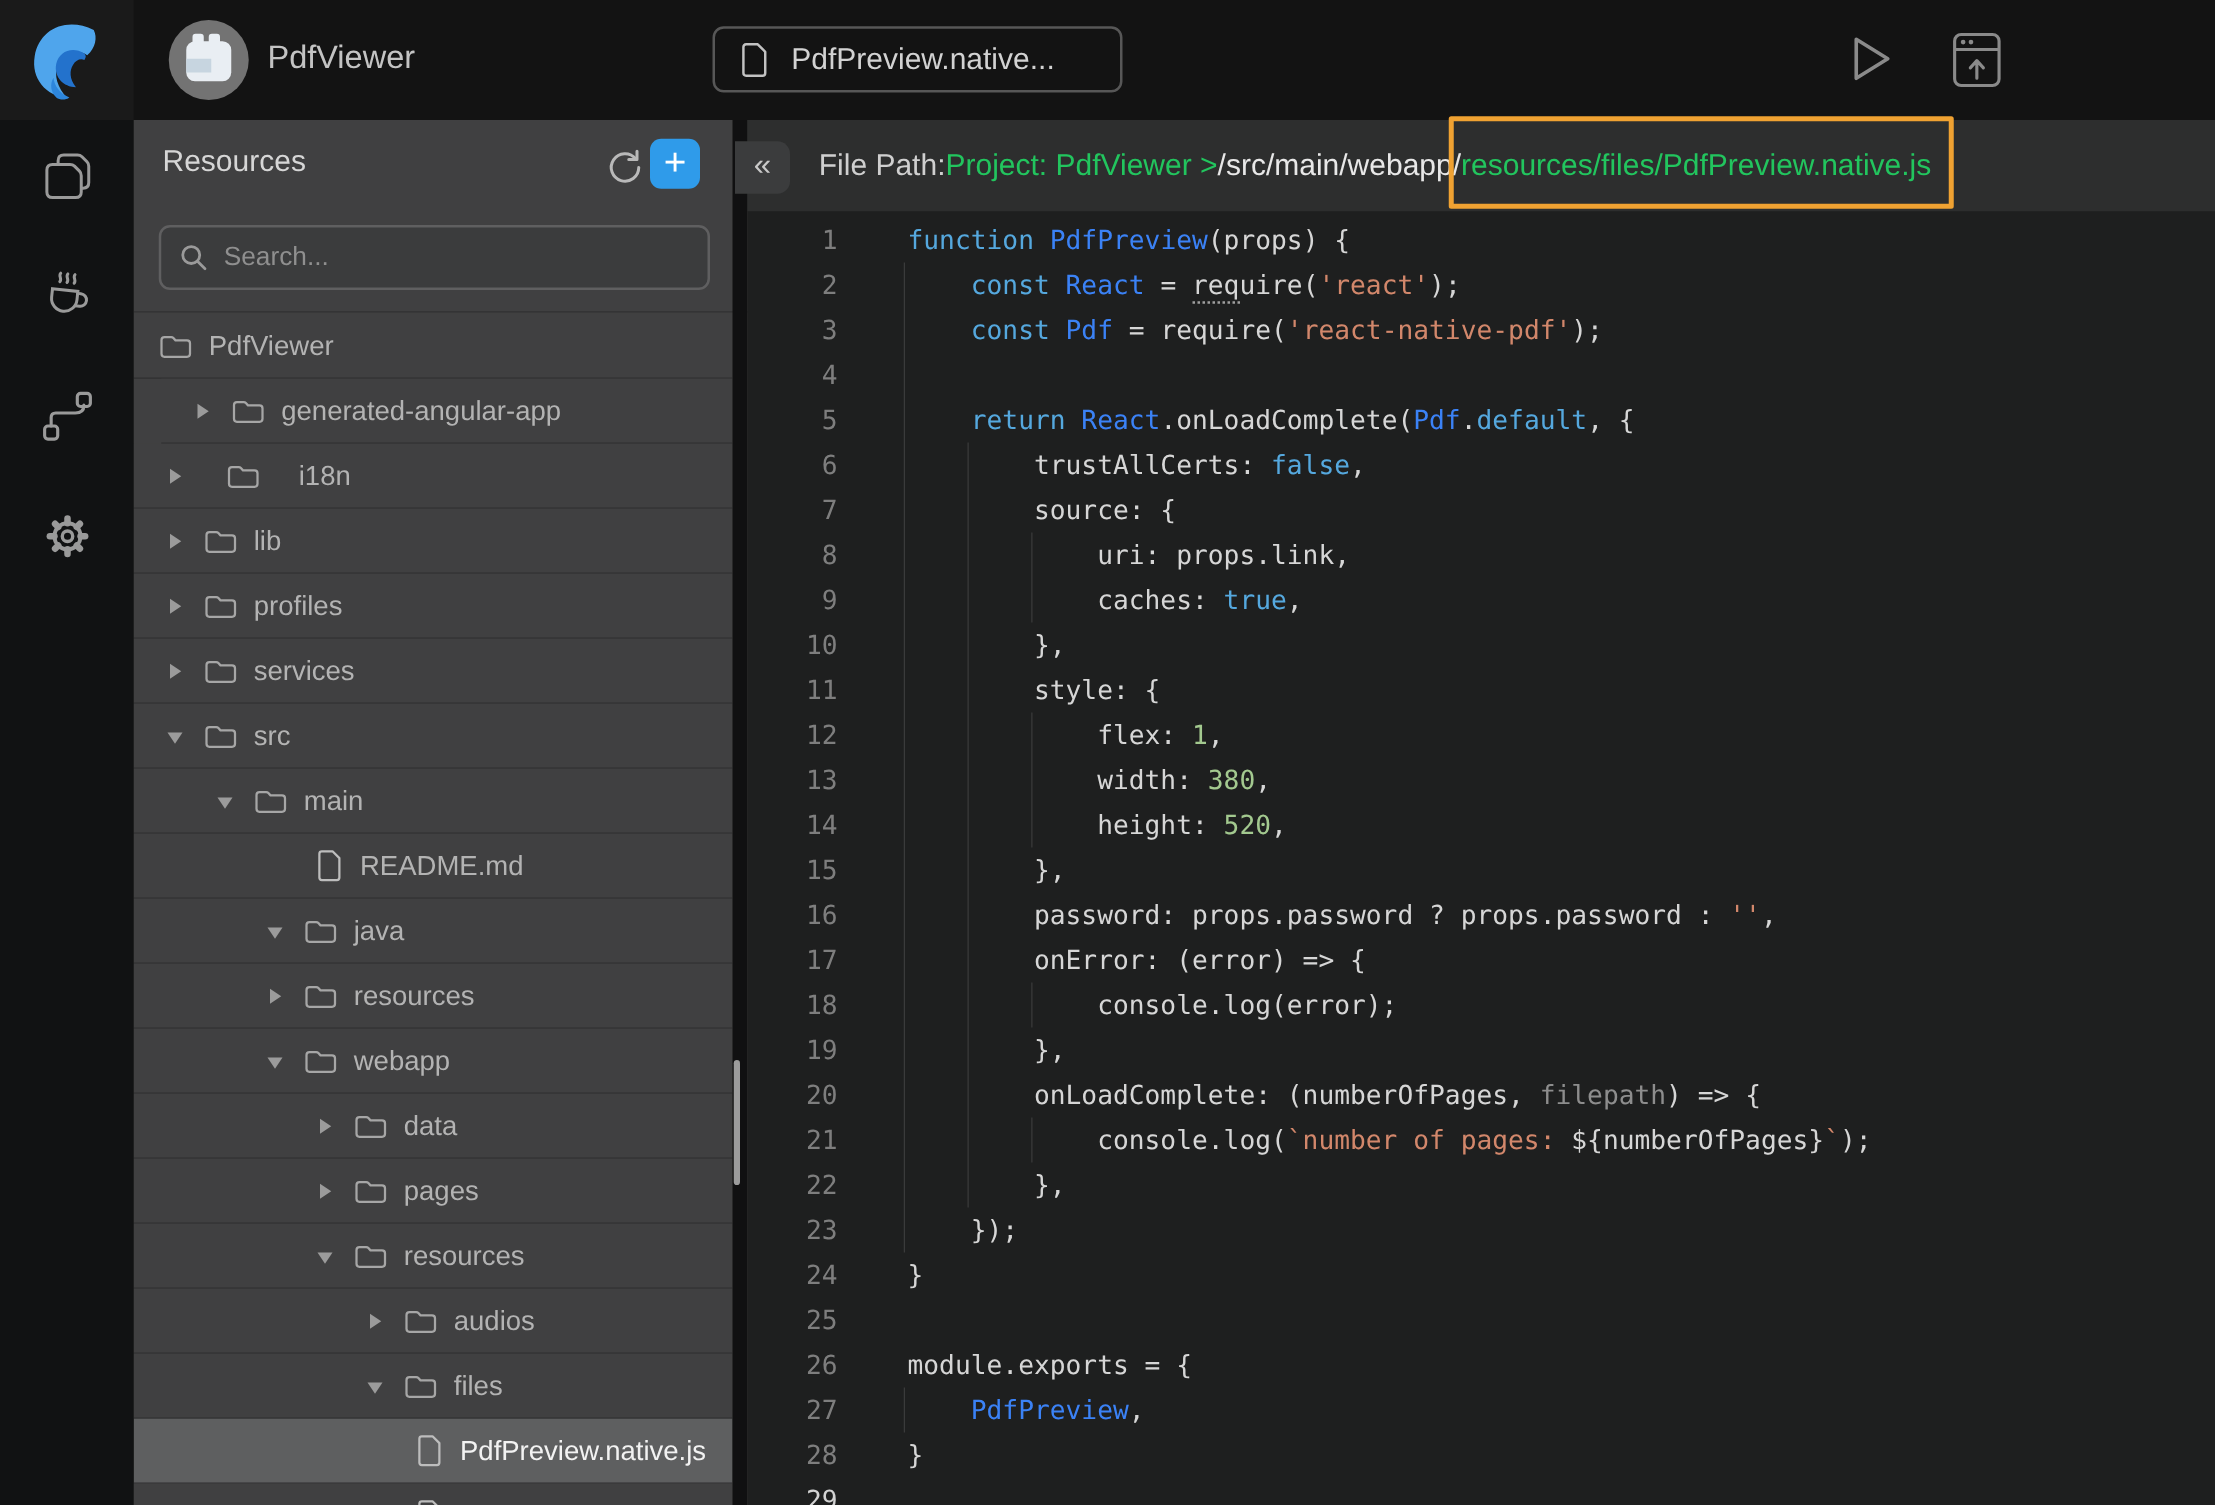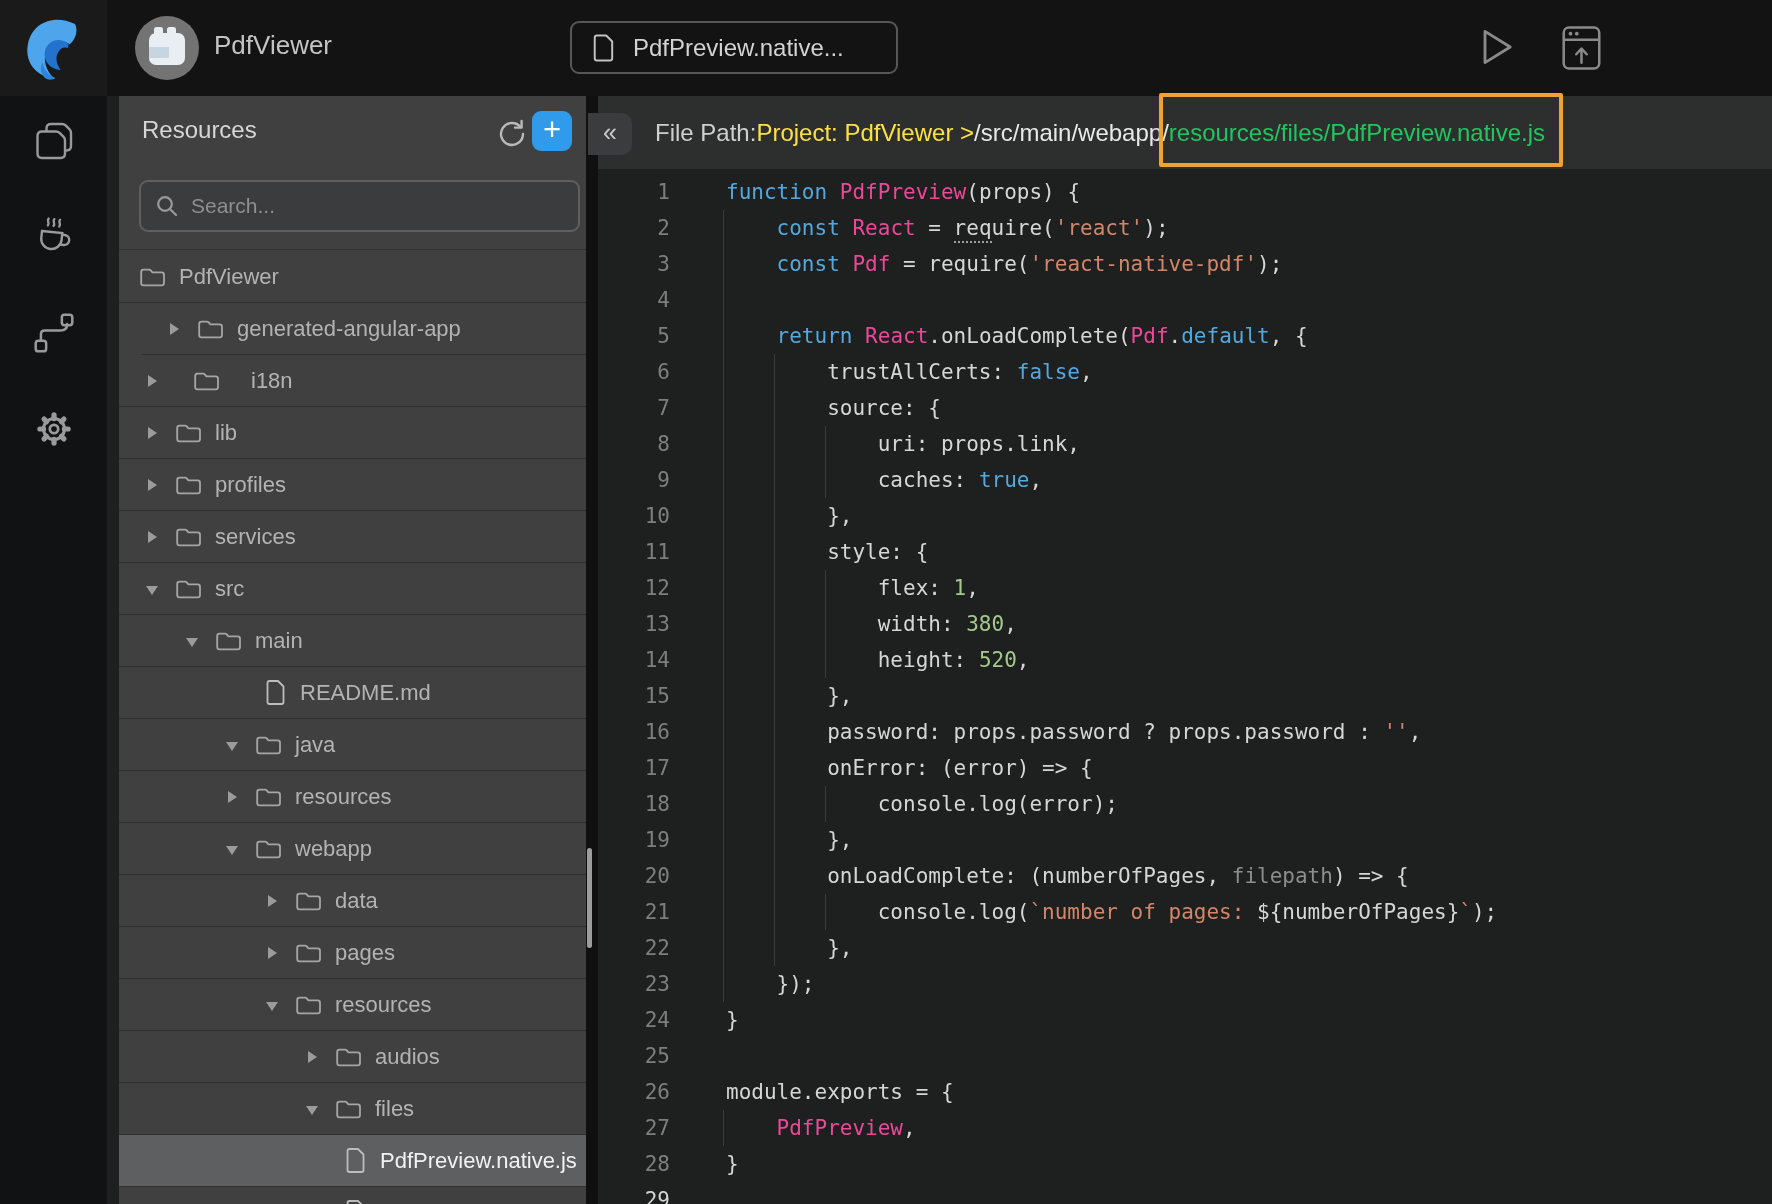--- a/index.html
+++ b/index.html
@@ -17,21 +17,21 @@
             gap:17px; padding-left:20px; background:#131313; }
   .toptab-label { font-size:24px; color:#D2D2D2; white-space:nowrap; }
   .top-ic { position:absolute; top:27px; }
 
   
   .leftrail { position:absolute; left:0; top:96px; width:107px; height:1108px; background:#111213;
               display:flex; flex-direction:column; align-items:center; padding-top:22px; gap:50px; }
   .rail-btn { width:46px; height:46px; display:flex; align-items:center; justify-content:center; }
 
   
-  .sidepanel { position:absolute; left:119px; top:96px; width:517px; height:1108px;
+  .sidepanel { position:absolute; left:107px; top:96px; width:517px; height:1108px;
                background:#404041; overflow:hidden; }
   .panel-head { position:relative; height:154px; border-bottom:1px solid #313132; }
   .panel-title { position:absolute; left:23px; top:20px; font-size:24px; color:#D6D6D6; font-weight:500; }
   .refresh-btn { position:absolute; left:371px; top:17px; width:40px; height:40px;
                  display:flex; align-items:center; justify-content:center; }
   .add-btn { position:absolute; left:413px; top:15px; width:40px; height:40px; border-radius:9px;
              background:#2F9BEA; display:flex; align-items:center; justify-content:center; }
   .add-btn::before { content:"+"; color:#fff; font-size:31px; line-height:1; margin-top:-3px; }
   .search-box { position:absolute; left:20px; top:84px; width:441px; height:52px;
                 border:2px solid #5F5F60; border-radius:9px; background:#3B3C3D;
@@ -55,37 +55,37 @@
 
   .panel-scrollbar { position:absolute; left:587px; top:848px; width:5px; height:100px;
                      background:#9C9C9C; border-radius:3px; z-index:40; }
   .gapcol { position:absolute; left:586px; top:96px; width:12px; height:1108px; background:#101011; }
 
   
   .editor { position:absolute; left:598px; top:96px; width:1174px; height:1108px; background:#1E1F1F; }
   .fp-bar { position:relative; height:73px; background:#2D2E2E; display:flex; align-items:center;
             padding-left:57px; white-space:nowrap; font-size:24px; overflow:visible; }
   .fp-prefix { color:#CFCFCF; }
-  .fp-proj { color:#fde047; }
+  .fp-proj { color:#22c55e; }
   .fp-path { color:#E8E8E8; }
   .fp-hl { color:#22c55e; position:relative; }
   .fp-hl::after { content:""; position:absolute; left:-10px; right:-18px; top:-26px; bottom:-20px;
                   border:4px solid #F0A232; border-radius:2px; pointer-events:none; z-index:60; }
   .collapse-btn { position:absolute; left:-10px; top:17px; width:44px; height:42px; background:#3B3C3D;
                   border-radius:0 10px 10px 0; display:flex; align-items:center; justify-content:center;
                   z-index:30; }
   .collapse-btn::before { content:"\00AB"; color:#C9C9C9; font-size:25px; margin-top:-3px; }
 
   .code-wrap { position:relative; padding-top:5px; height:1041px; overflow:hidden; }
   .cl { height:36px; line-height:36px; white-space:pre;
         font-family:"DejaVu Sans Mono", monospace; font-size:21px; }
   .ln { display:inline-block; width:72px; text-align:right; color:#7E7E7E; }
   .ln.act { color:#D3D3D3; }
   .ct { margin-left:56px; }
-  .tk-p { color:#D6D6D6; } .tk-k { color:#55A8DE; } .tk-f { color:#ec4899; }
+  .tk-p { color:#D6D6D6; } .tk-k { color:#55A8DE; } .tk-f { color:#3b82f6; }
   .tk-s { color:#D2876B; } .tk-n { color:#A3C98F; } .tk-d { color:#8D8D8D; }
   .tk-u { color:#D6D6D6; border-bottom:2px dotted #9F9F9F; padding-bottom:1px; }
   .iguide { position:absolute; width:1px; background:#3A3B3B; }
 
   svg { display:block; }
 </style>
 </head>
 <body>
 
 <div class="topbar">

